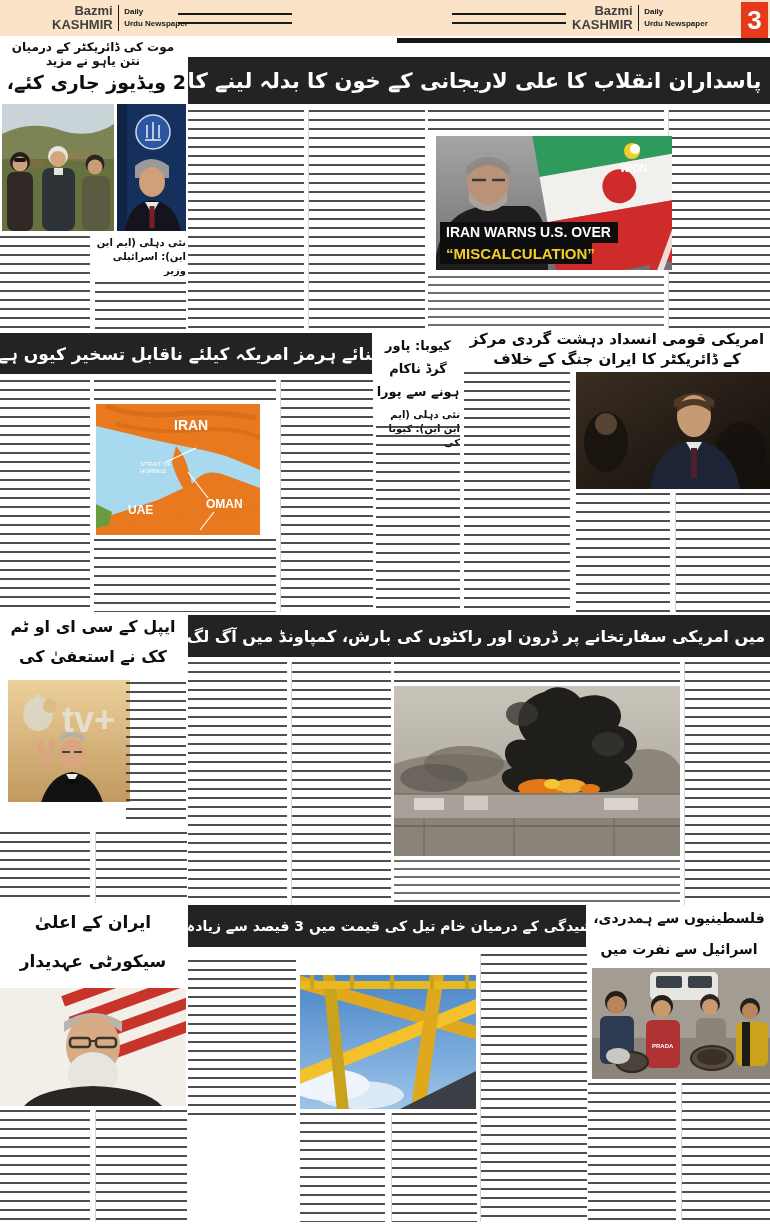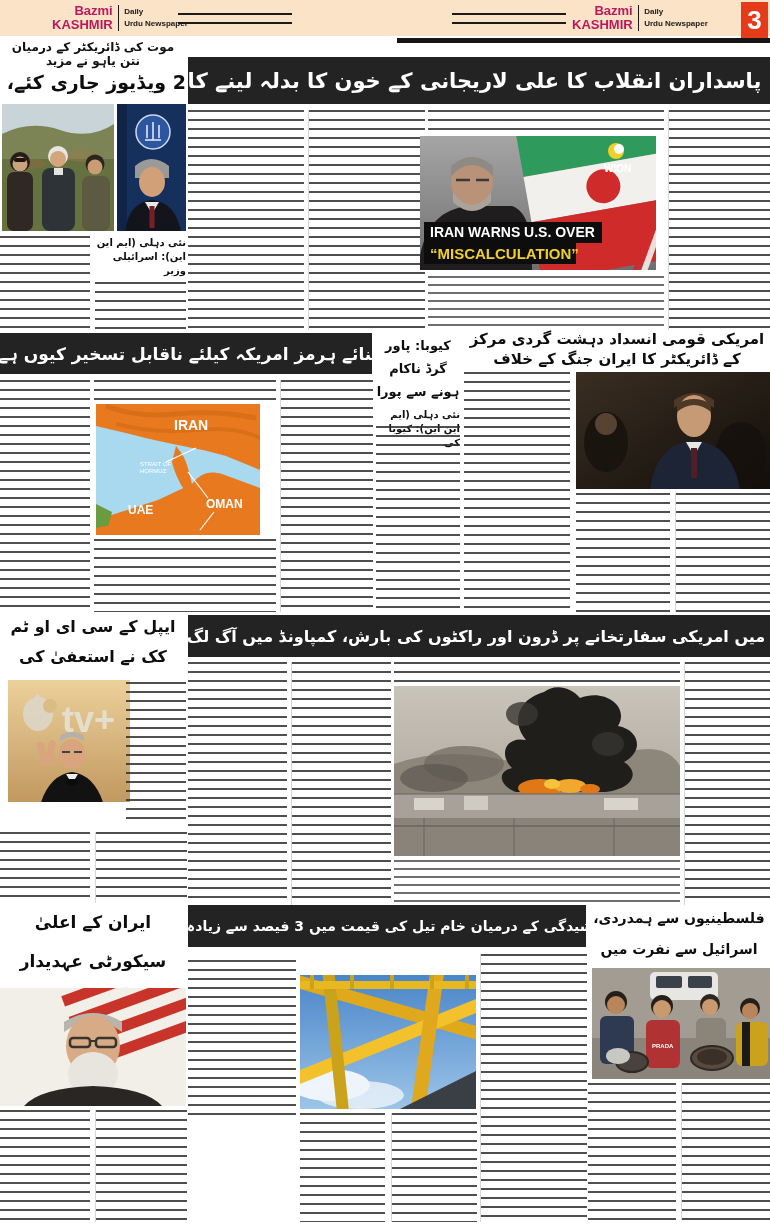--- a/index.html
+++ b/index.html
@@ -10,21 +10,21 @@
   .bar{background:#232323;color:#fff;display:flex;align-items:center;justify-content:center;
        white-space:nowrap;overflow:hidden;font-weight:bold;}
   .whl{color:#0d0d0d;font-weight:bold;text-align:center;overflow:hidden;}
   .sim{background-image:repeating-linear-gradient(to bottom,#303030 0,#303030 2.3px,transparent 2.3px,transparent 9px);opacity:.85;}
   .sim.cap{background-image:repeating-linear-gradient(to bottom,#4a4a4a 0,#4a4a4a 2px,transparent 2px,transparent 8px);opacity:.8;}
   .vr{border-left:1px solid #cfcfcf;}
   .dateline{font-size:10px;font-weight:bold;text-align:right;line-height:1.4;color:#101010;}
   .photo{overflow:hidden;background:#9a9a9a;}
   .masthead{background:#fbe3c7;}
   .brand{display:flex;align-items:center;gap:5px;}
-  .brand-name{font-weight:bold;font-size:13px;line-height:1.05;text-align:right;color:#be185d;}
+  .brand-name{font-weight:bold;font-size:13px;line-height:1.05;text-align:right;color:#404040;}
   .brand-sep{width:1.5px;height:26px;background:#1a1a1a;}
   .brand-tag{font-weight:bold;font-size:8px;line-height:1.5;color:#1a1a1a;}
   .deco{height:7px;border-top:2px solid #1a1a1a;border-bottom:2px solid #1a1a1a;}
   .datebox{text-align:center;line-height:1.25;}
   .datebox .day{font-weight:bold;font-size:15px;letter-spacing:1px;}
   .datebox .dt{font-size:10px;letter-spacing:2px;}
   .pagenum{background:#e63b1a;color:#fff;font-weight:bold;font-size:26px;
            display:flex;align-items:center;justify-content:center;}
   .opening{font-size:9.5px;line-height:1.55;text-align:justify;color:#161616;}
   svg text{font-family:"Liberation Sans",sans-serif;}
@@ -114,21 +114,21 @@
   </div>
 
   <div>
     <div class="abs urdu bar" style="left:188px;top:57px;width:582px;height:47px;font-size:21px;">ایرانی پاسداران انقلاب کا علی لاریجانی کے خون کا بدلہ لینے کا اعلان</div>
 
     <div class="abs sim" style="left:188px;top:110px;width:116px;height:220px;"></div>
     <div class="abs sim vr" style="left:308px;top:110px;width:116px;height:220px;"></div>
     <div class="abs sim vr" style="left:668px;top:110px;width:102px;height:220px;"></div>
     <div class="abs sim" style="left:428px;top:110px;width:236px;height:24px;"></div>
 
-    <div class="abs photo" style="left:420px;top:136px;width:236px;height:134px;">
+    <div class="abs photo" style="left:436px;top:136px;width:236px;height:134px;">
       <svg width="236" height="134" viewBox="0 0 236 134">
         <defs>
           <linearGradient id="wbg" x1="0" y1="0" x2="0" y2="1">
             <stop offset="0" stop-color="#a5a5a5"></stop>
               <stop offset="1" stop-color="#6f6f6f"></stop>
           </linearGradient>
         </defs>
         <rect width="236" height="134" fill="url(#wbg)"></rect>
         <g transform="rotate(-10 180 60)">
           <rect x="108" y="-18" width="150" height="46" fill="#2e9b5d"></rect>

